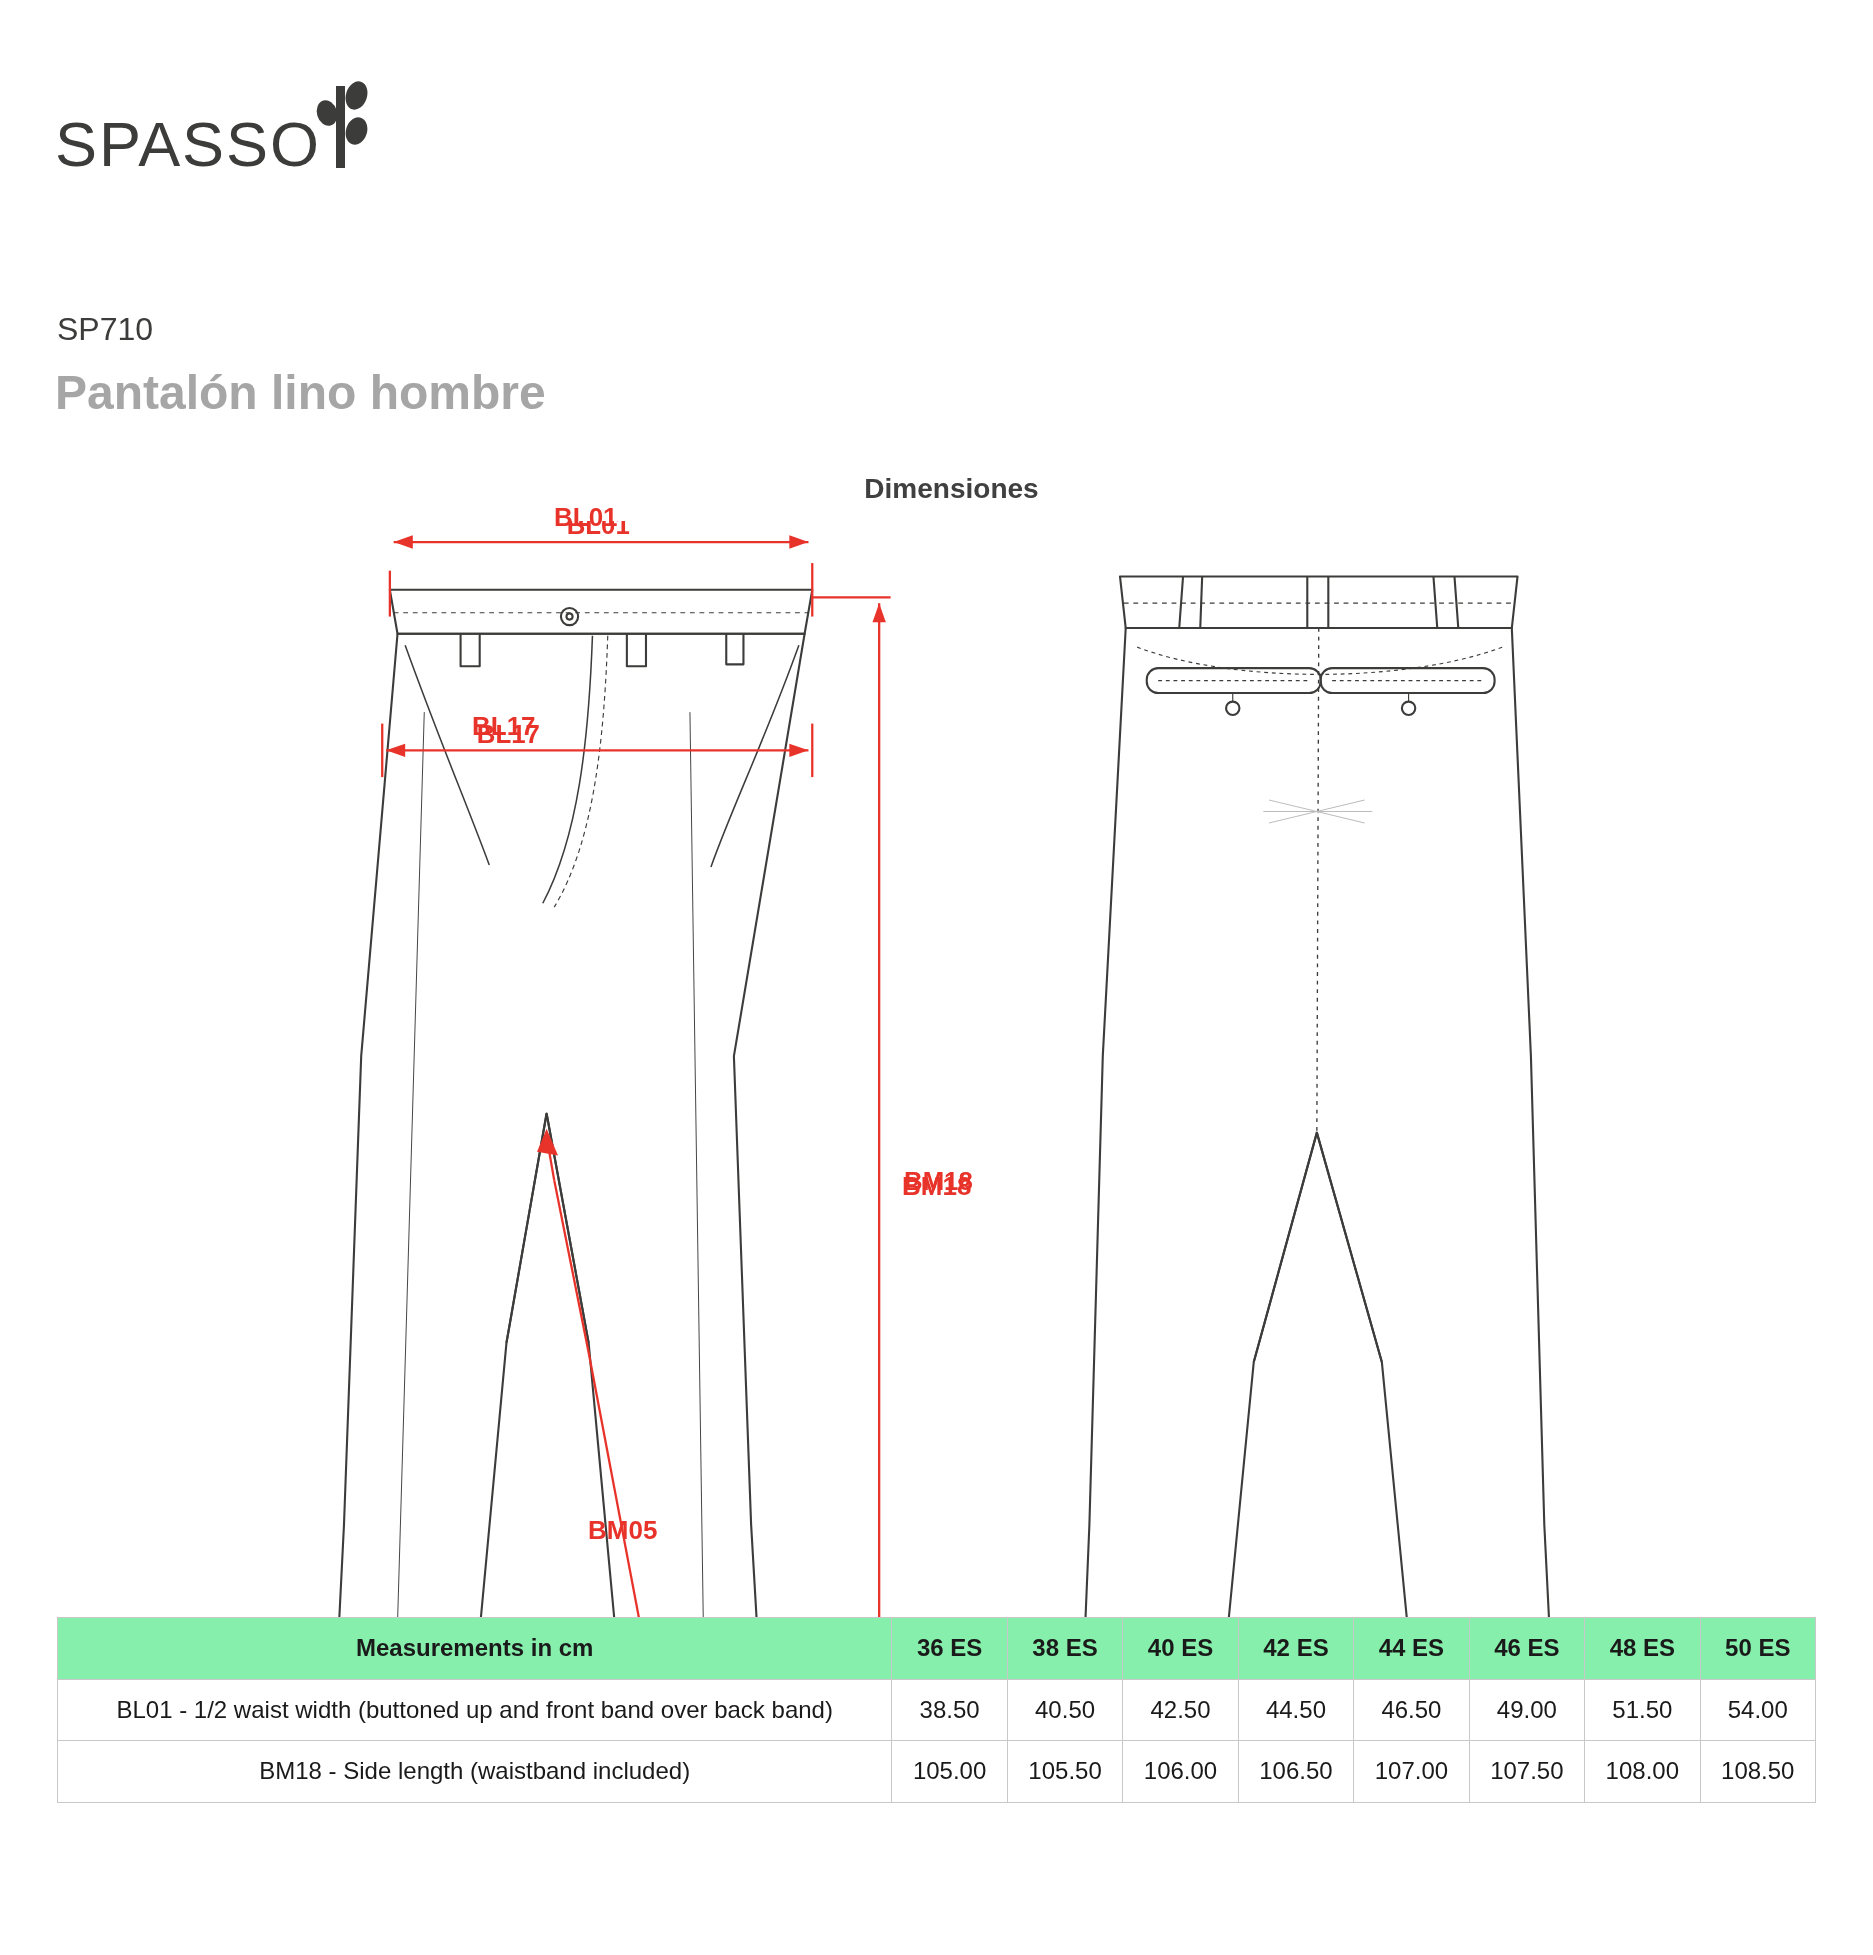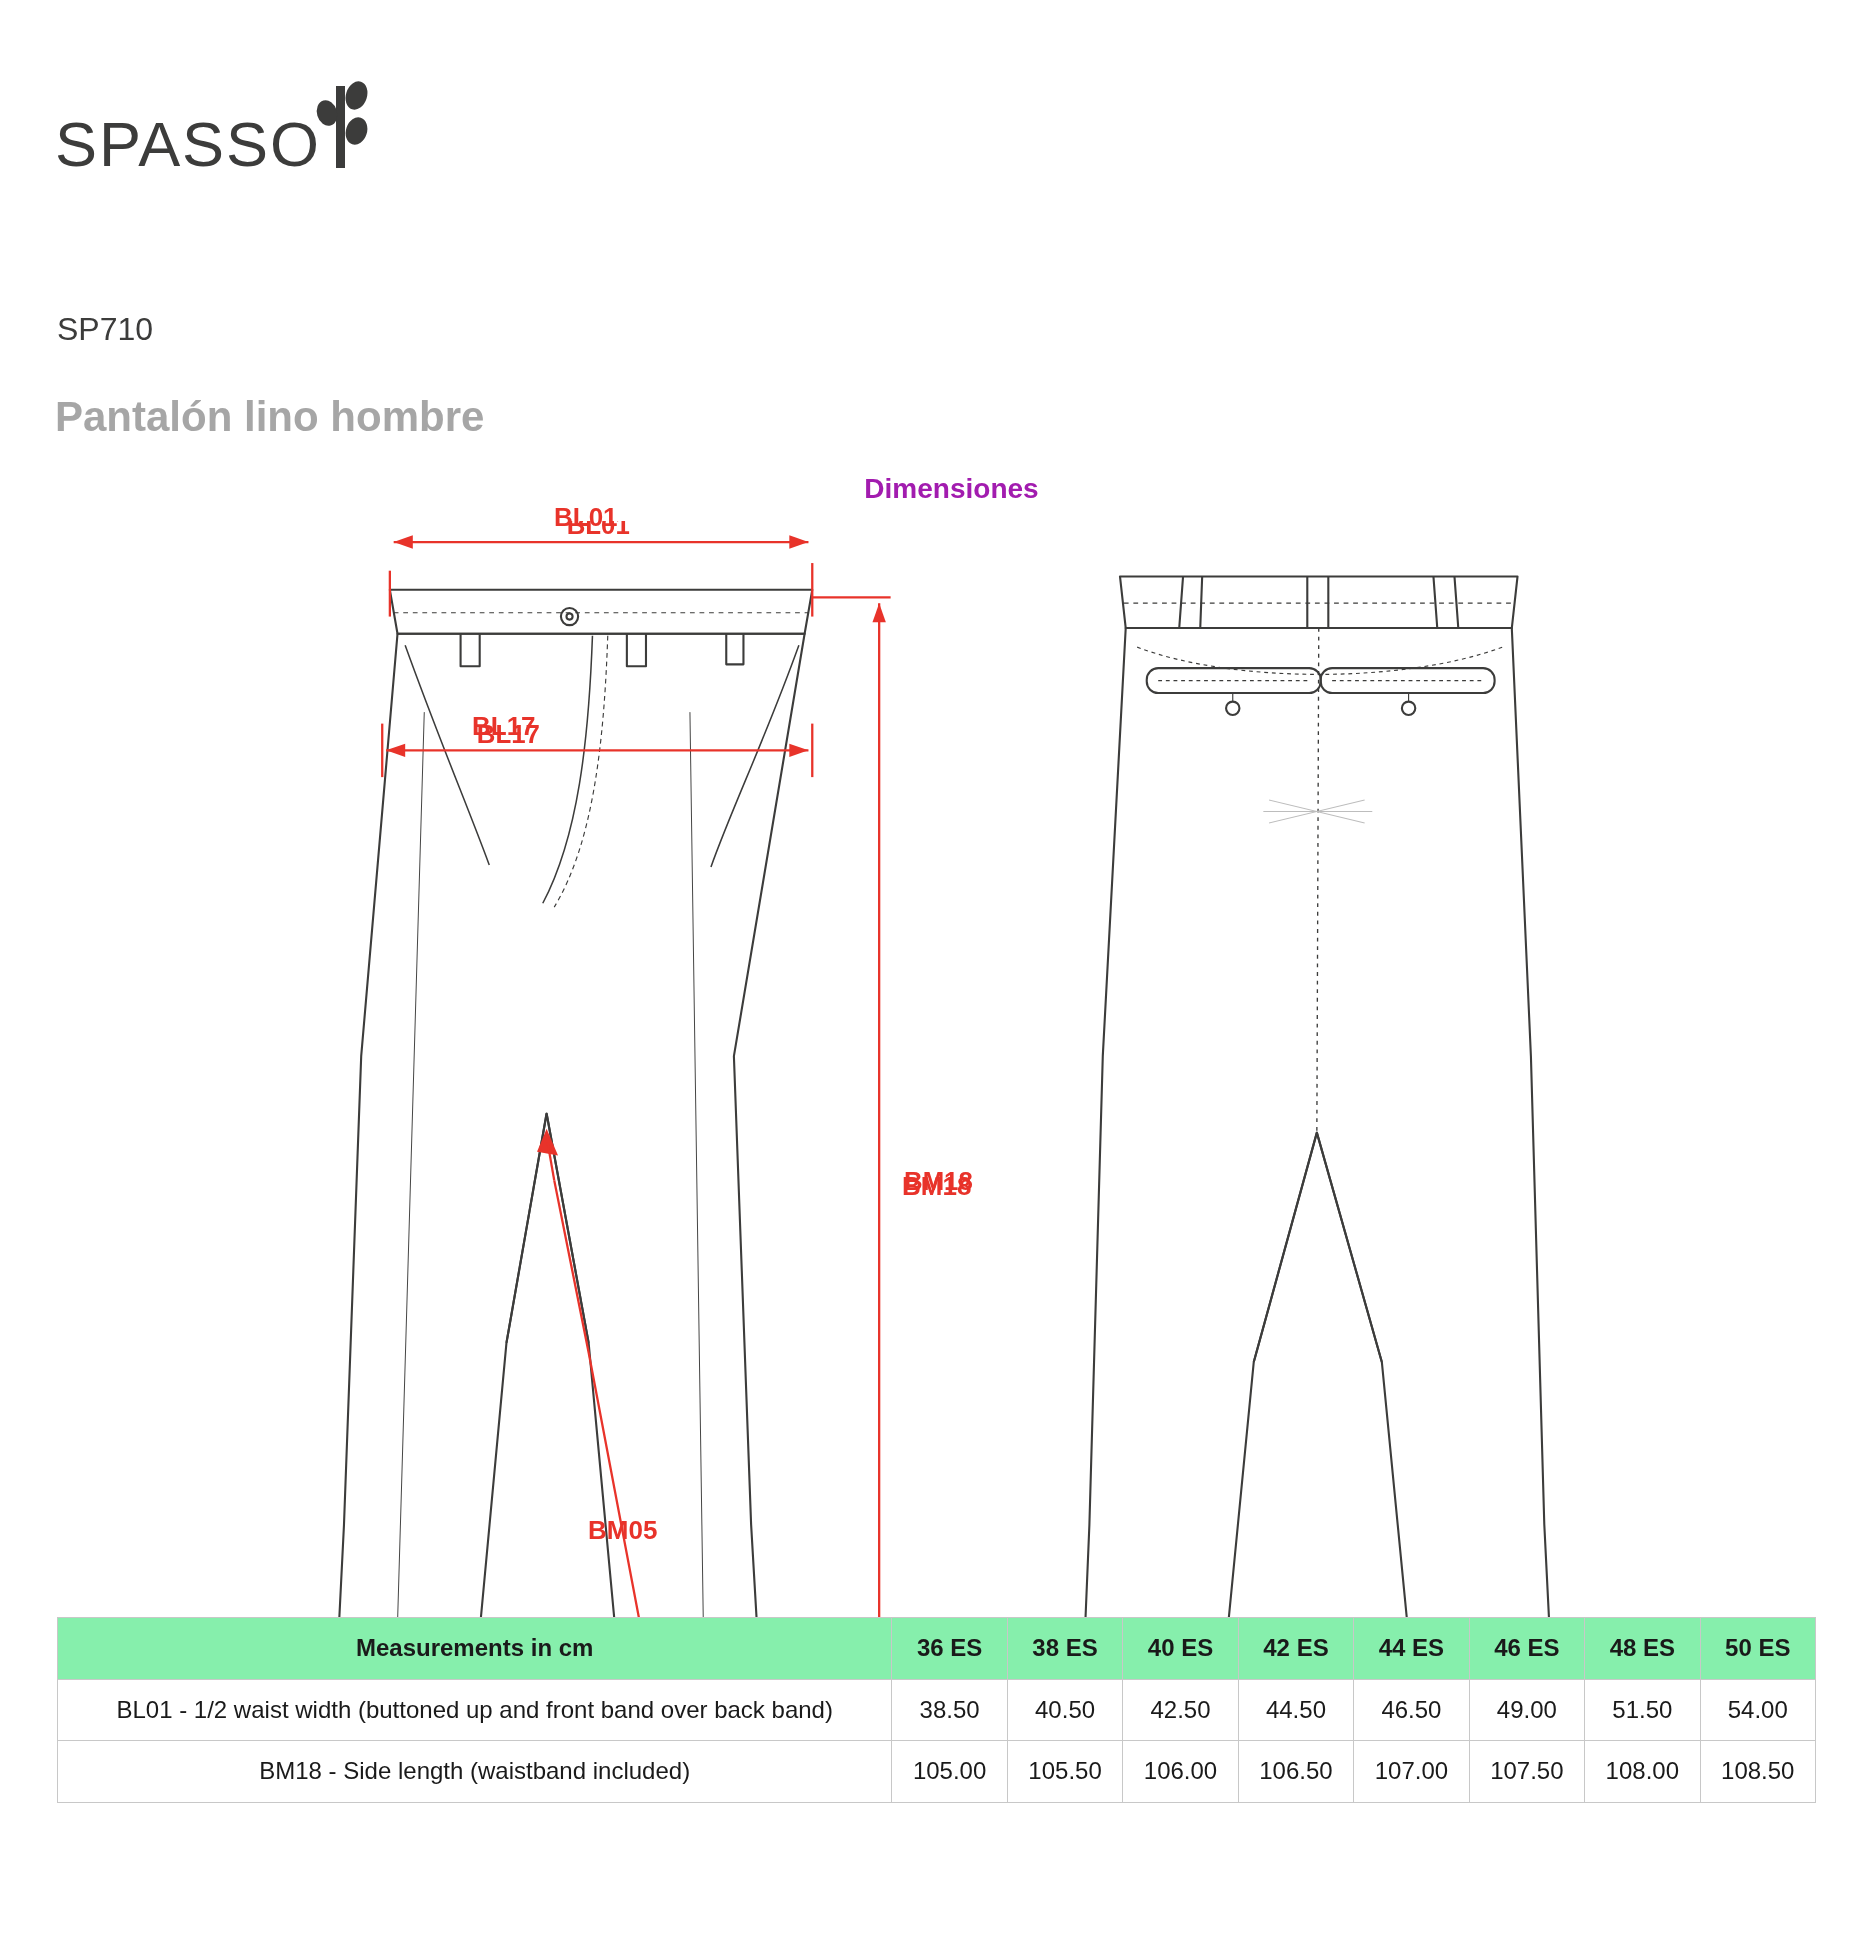--- a/index.html
+++ b/index.html
@@ -68,34 +68,33 @@
     position: absolute;
     left: 57px;
     top: 311px;
     font-size: 32px;
     color: #3c3c3b;
   }
   .product-title {
     position: absolute;
     left: 55px;
     top: 365px;
-    font-size: 42px;
+    font-size: 48px;
     font-weight: bold;
     color: #a6a6a6;
-    margin-top: 28px;
   }
   .dim-heading {
     position: absolute;
     left: 0;
     right: 0;
     top: 473px;
     text-align: center;
     font-size: 28px;
     font-weight: bold;
-    color: #a21caf;
+    color: #404040;
     padding-left: 29px;
   }
 
   
   .drawing-area {
     position: absolute;
     left: 57px;
     top: 521px;
     width: 1759px;
     height: 1099px;

